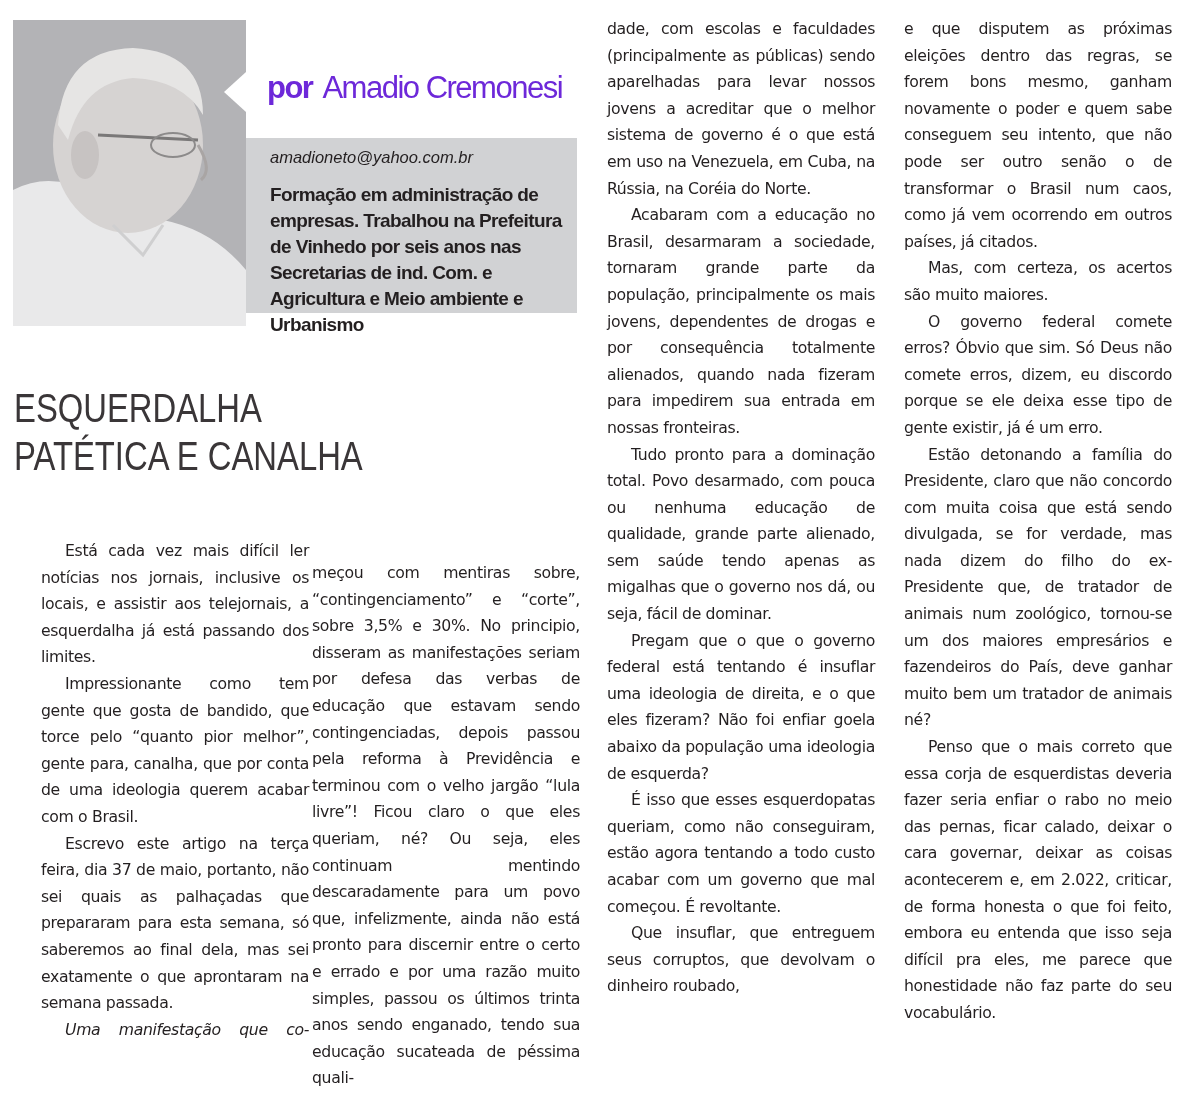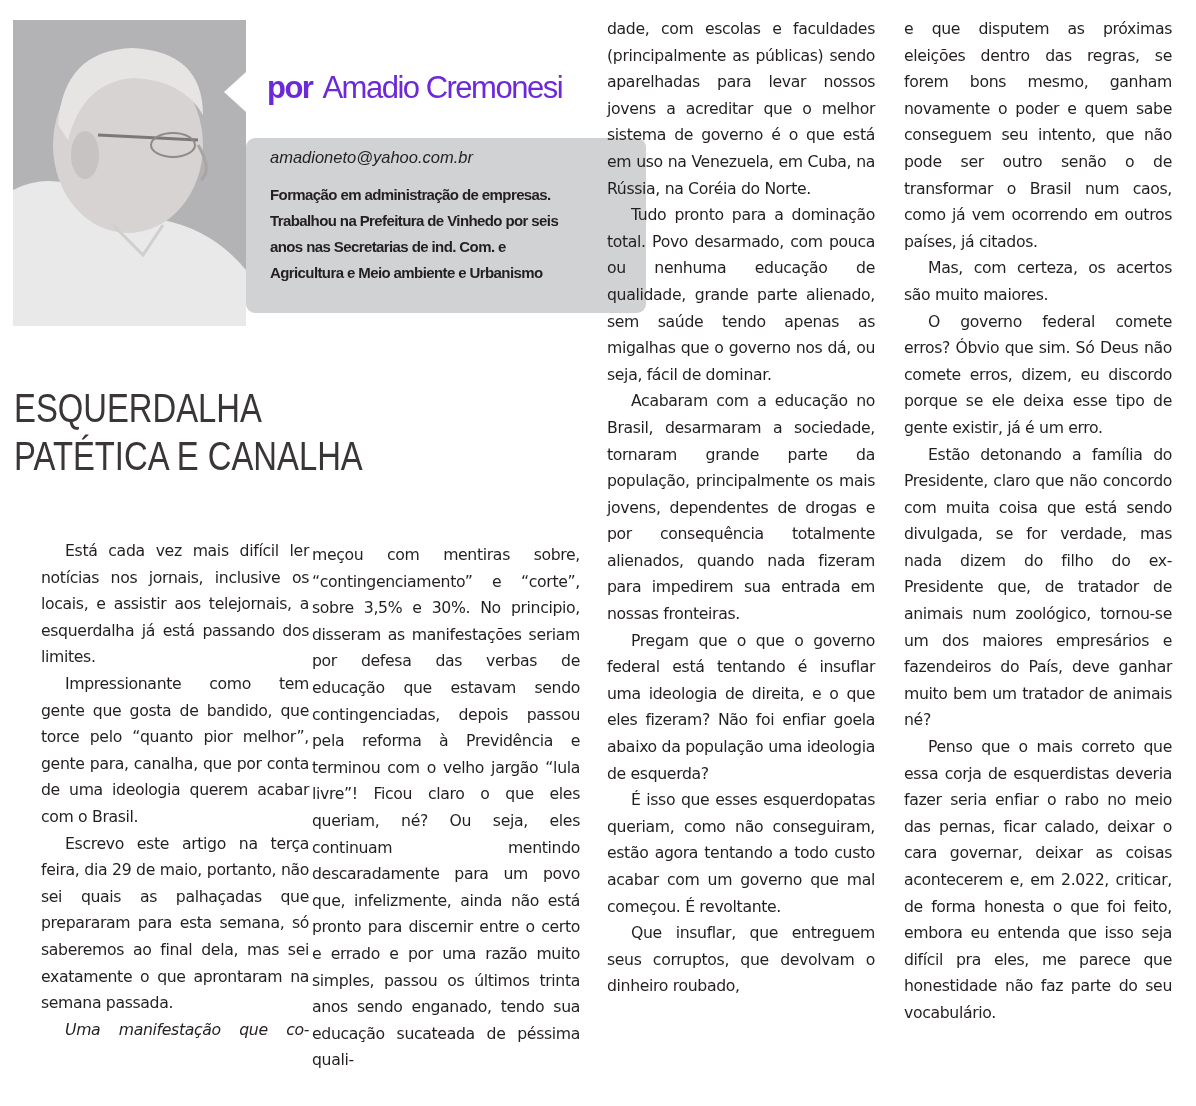--- a/index.html
+++ b/index.html
@@ -7,34 +7,34 @@
          font-family: "DejaVu Sans", sans-serif; color: #231f20; }
   .photo { position: absolute; left: 13px; top: 20px; width: 233px; height: 306px;
            background: linear-gradient(180deg, #a9a9ad 0%, #b6b6b9 40%, #c4c4c6 100%); overflow: hidden; }
   .photo svg { width: 100%; height: 100%; display: block; }
   .notch { position: absolute; left: 224px; top: 72px; width: 0; height: 0;
            border-top: 20px solid transparent; border-bottom: 20px solid transparent;
            border-right: 22px solid #ffffff; }
   .byline { position: absolute; left: 267px; top: 70px; font-family: "Liberation Sans", sans-serif;
             font-size: 31px; letter-spacing: -1.5px; color: #6d28d9; white-space: nowrap; }
   .byline .por { font-weight: bold; margin-right: 10px; }
-  .bio-box { position: absolute; left: 246px; top: 138px; width: 400px; height: 175px; background: #d1d2d4; border-radius: 9px; }
+  .bio-box { position: absolute; left: 246px; top: 138px; width: 331px; height: 175px; background: #d1d2d4; }
   .email { position: absolute; left: 24px; top: 10px; font-family: "Liberation Sans", sans-serif;
            font-style: italic; font-size: 16.5px; color: #231f20; }
   .bio { position: absolute; left: 24px; top: 44px; width: 300px; font-family: "Liberation Sans", sans-serif;
-         font-weight: bold; font-size: 15px; line-height: 26px; letter-spacing: -0.6px; color: #231f20; }
+         font-weight: bold; font-size: 19px; line-height: 26px; letter-spacing: -0.6px; color: #231f20; }
   .headline { position: absolute; left: 14px; top: 384px; font-family: "Liberation Sans", sans-serif;
               font-size: 40px; line-height: 48px; color: #3a3638; transform: scaleX(0.82); transform-origin: left top;
               letter-spacing: 0px; white-space: nowrap; }
   .col { position: absolute; width: 268px; font-size: 15.7px; line-height: 26.6px; text-align: justify;
          font-family: "DejaVu Sans", sans-serif; letter-spacing: -0.35px; color: #231f20; }
   .col p { margin: 0; text-indent: 24px; }
   .col p.cont { text-indent: 0; }
   #col1 { left: 13px; top: 538px; margin-left: 28px; }
-  #col2 { left: 312px; top: 542px; }
+  #col2 { left: 312px; top: 560px; }
   #col3 { left: 607px; top: 16px; }
   #col4 { left: 904px; top: 16px; }
 </style>
 </head>
 <body>
 
 <div class="photo">
   <svg viewBox="0 0 233 306" preserveAspectRatio="none">
     <rect width="233" height="306" fill="#b3b3b6"></rect>
 
@@ -66,32 +66,32 @@
 </div>
 
 <h1 class="headline" style="margin:0;font-weight:normal;">
   <div>ESQUERDALHA</div>
   <div>PATÉTICA E CANALHA</div>
 </h1>
 
 <div class="col" id="col1">
   <p>Está cada vez mais difícil ler notícias nos jornais, inclusive os locais, e assistir aos telejornais, a esquerdalha já está passando dos limites.</p>
   <p>Impressionante como tem gente que gosta de bandido, que torce pelo “quanto pior melhor”, gente para, canalha, que por conta de uma ideologia querem acabar com o Brasil.</p>
-  <p>Escrevo este artigo na terça feira, dia 29 de maio, portanto, não sei quais as palhaçadas que prepararam para esta semana, só saberemos ao final dela, mas sei exatamente o que aprontaram na semana passada.</p>
+  <p>Escrevo este artigo na terça feira, dia 37 de maio, portanto, não sei quais as palhaçadas que prepararam para esta semana, só saberemos ao final dela, mas sei exatamente o que aprontaram na semana passada.</p>
   <p style="text-align:justify;text-align-last:justify;font-style:italic;">Uma manifestação que co-</p>
 </div>
 
 <div class="col" id="col2">
   <p class="cont">meçou com mentiras sobre, “contingenciamento” e “corte”, sobre 3,5% e 30%. No principio, disseram as manifestações seriam por defesa das verbas de educação que estavam sendo contingenciadas, depois passou pela reforma à Previdência e terminou com o velho jargão “lula livre”! Ficou claro o que eles queriam, né? Ou seja, eles continuam mentindo descaradamente para um povo que, infelizmente, ainda não está pronto para discernir entre o certo e errado e por uma razão muito simples, passou os últimos trinta anos sendo enganado, tendo sua educação sucateada de péssima quali-</p>
 </div>
 
 <div class="col" id="col3">
   <p class="cont">dade, com escolas e faculdades (principalmente as públicas) sendo aparelhadas para levar nossos jovens a acreditar que o melhor sistema de governo é o que está em uso na Venezuela, em Cuba, na Rússia, na Coréia do Norte.</p>
+  <p>Acabaram com a educação no Brasil, desarmaram a sociedade, tornaram grande parte da população, principalmente os mais jovens, dependentes de drogas e por consequência totalmente alienados, quando nada fizeram para impedirem sua entrada em nossas fronteiras.</p>
   <p>Tudo pronto para a dominação total. Povo desarmado, com pouca ou nenhuma educação de qualidade, grande parte alienado, sem saúde tendo apenas as migalhas que o governo nos dá, ou seja, fácil de dominar.</p>
-  <p>Acabaram com a educação no Brasil, desarmaram a sociedade, tornaram grande parte da população, principalmente os mais jovens, dependentes de drogas e por consequência totalmente alienados, quando nada fizeram para impedirem sua entrada em nossas fronteiras.</p>
   <p>Pregam que o que o governo federal está tentando é insuflar uma ideologia de direita, e o que eles fizeram? Não foi enfiar goela abaixo da população uma ideologia de esquerda?</p>
   <p>É isso que esses esquerdopatas queriam, como não conseguiram, estão agora tentando a todo custo acabar com um governo que mal começou. É revoltante.</p>
   <p>Que insuflar, que entreguem seus corruptos, que devolvam o dinheiro roubado,</p>
 </div>
 
 <div class="col" id="col4">
   <p class="cont">e que disputem as próximas eleições dentro das regras, se forem bons mesmo, ganham novamente o poder e quem sabe conseguem seu intento, que não pode ser outro senão o de transformar o Brasil num caos, como já vem ocorrendo em outros países, já citados.</p>
   <p>Mas, com certeza, os acertos são muito maiores.</p>
   <p>O governo federal comete erros? Óbvio que sim. Só Deus não comete erros, dizem, eu discordo porque se ele deixa esse tipo de gente existir, já é um erro.</p>
   <p>Estão detonando a família do Presidente, claro que não concordo com muita coisa que está sendo divulgada, se for verdade, mas nada dizem do filho do ex-Presidente que, de tratador de animais num zoológico, tornou-se um dos maiores empresários e fazendeiros do País, deve ganhar muito bem um tratador de animais né?</p>

